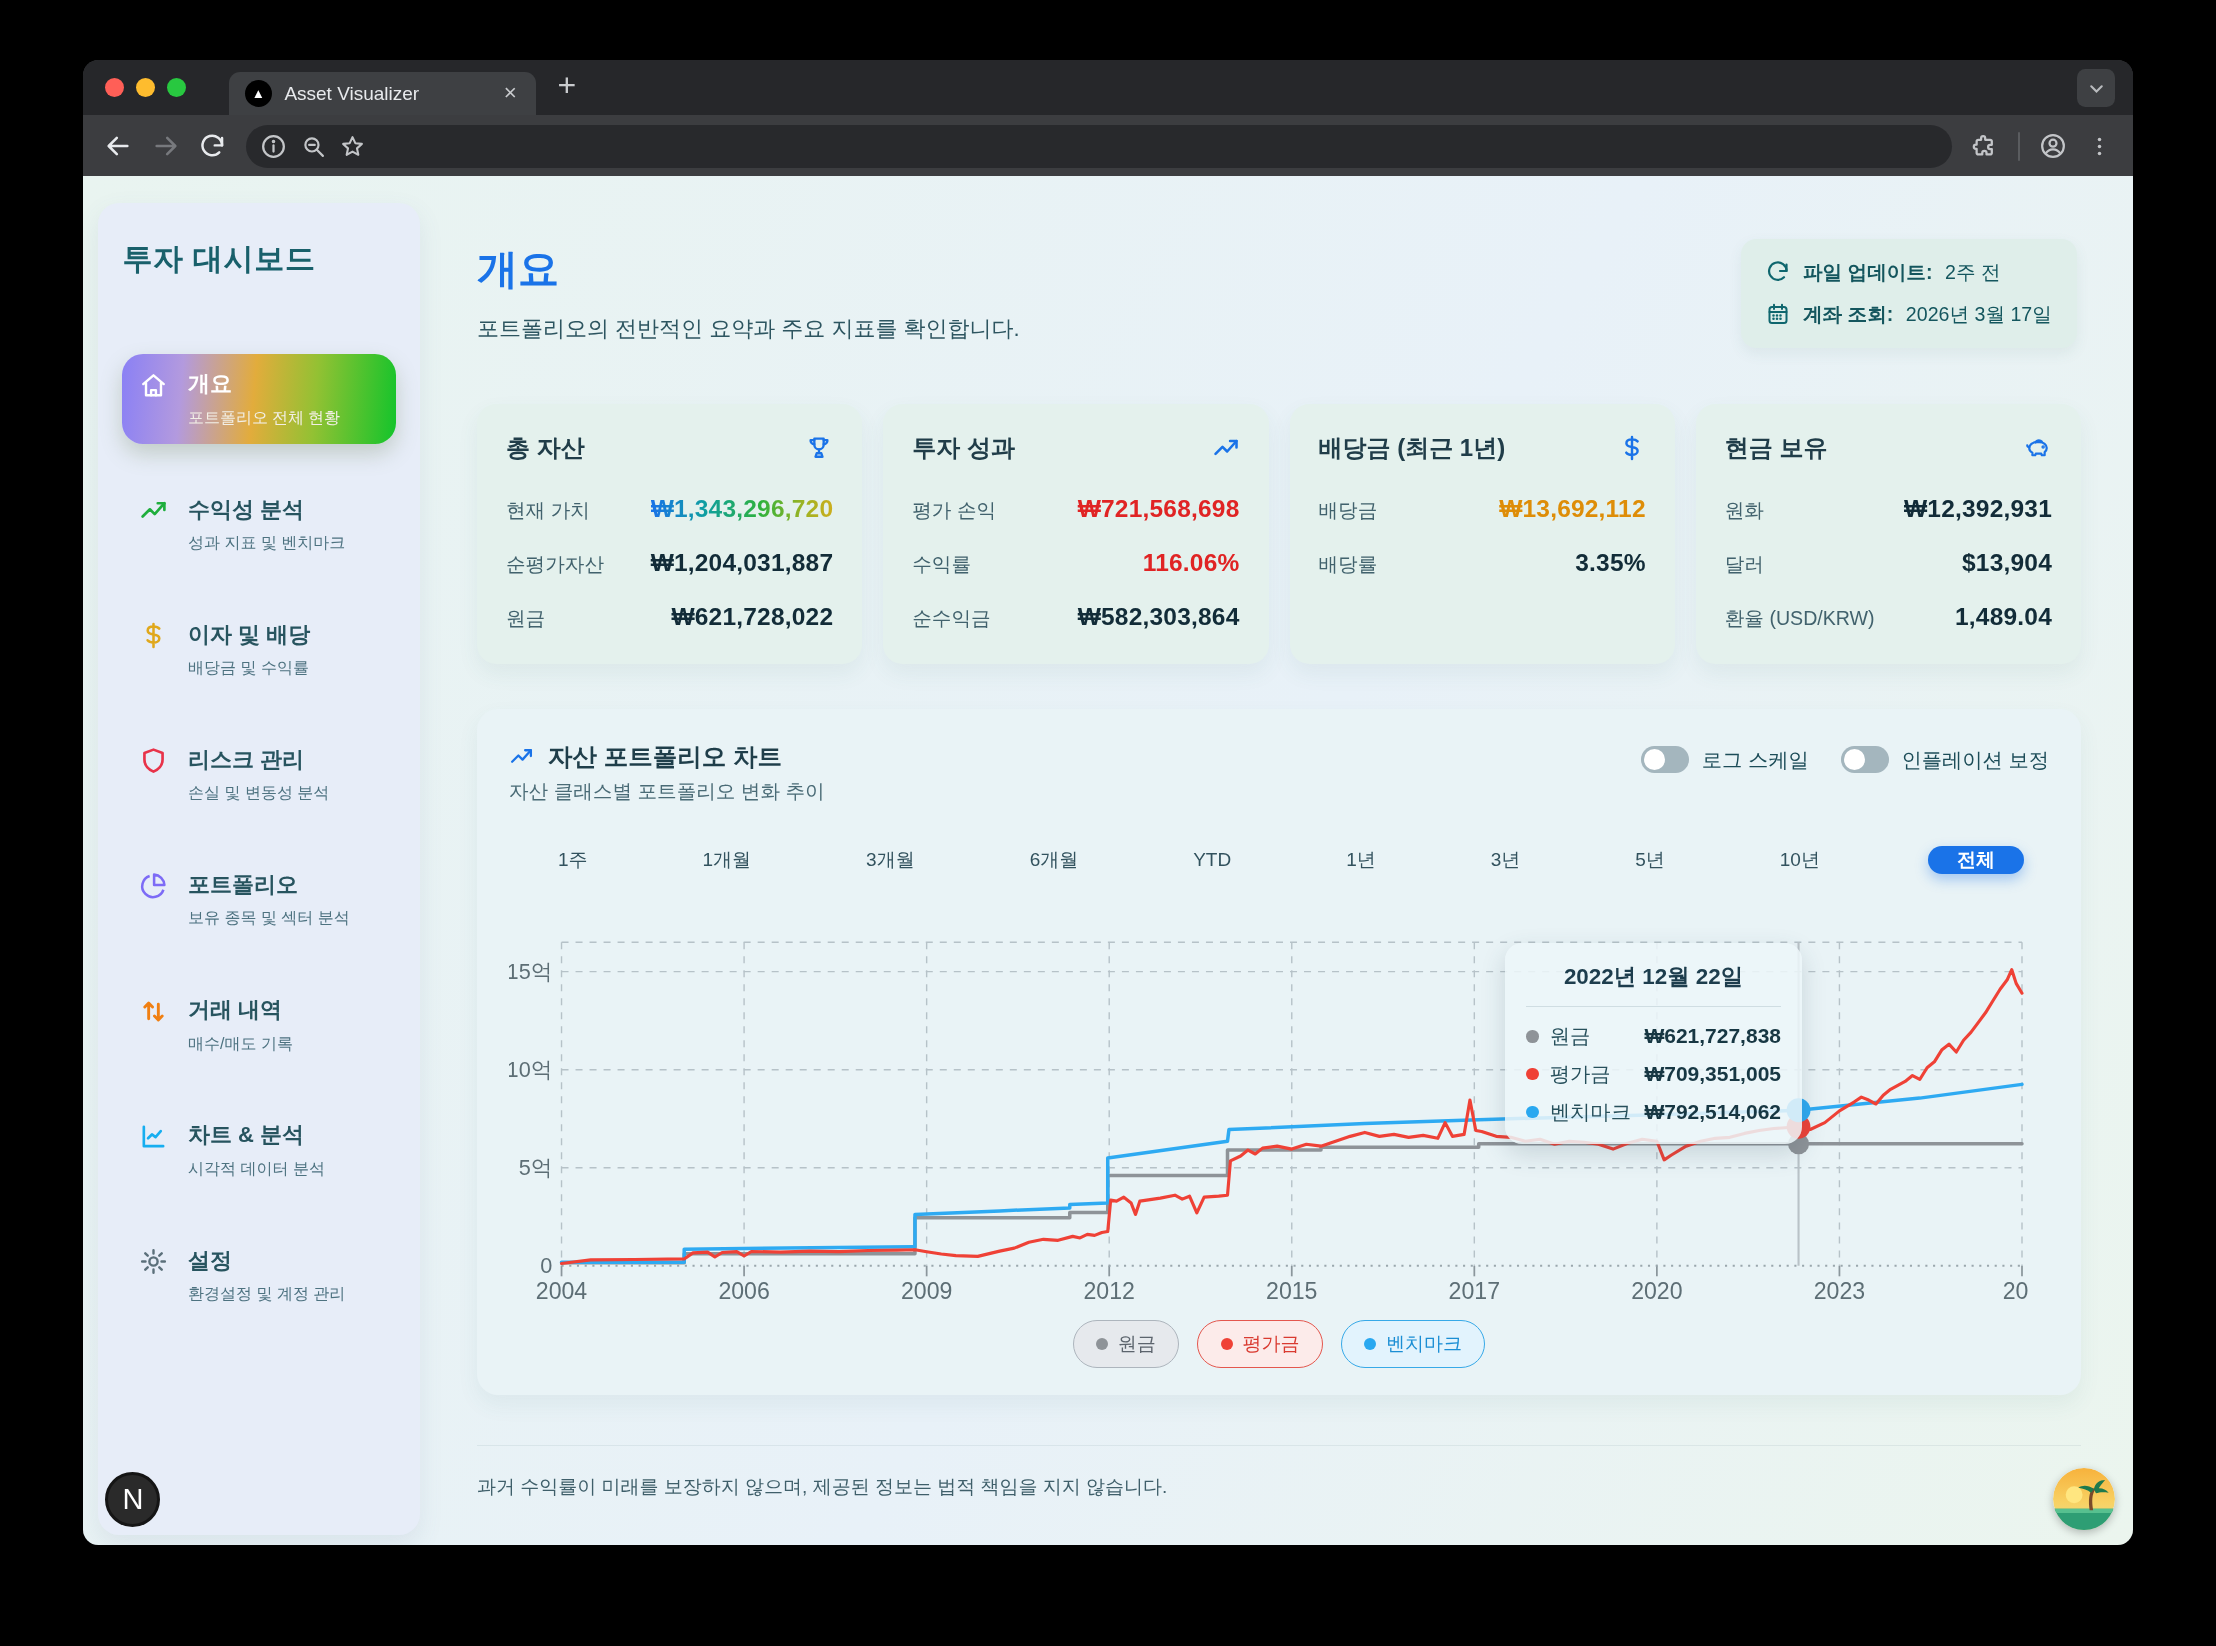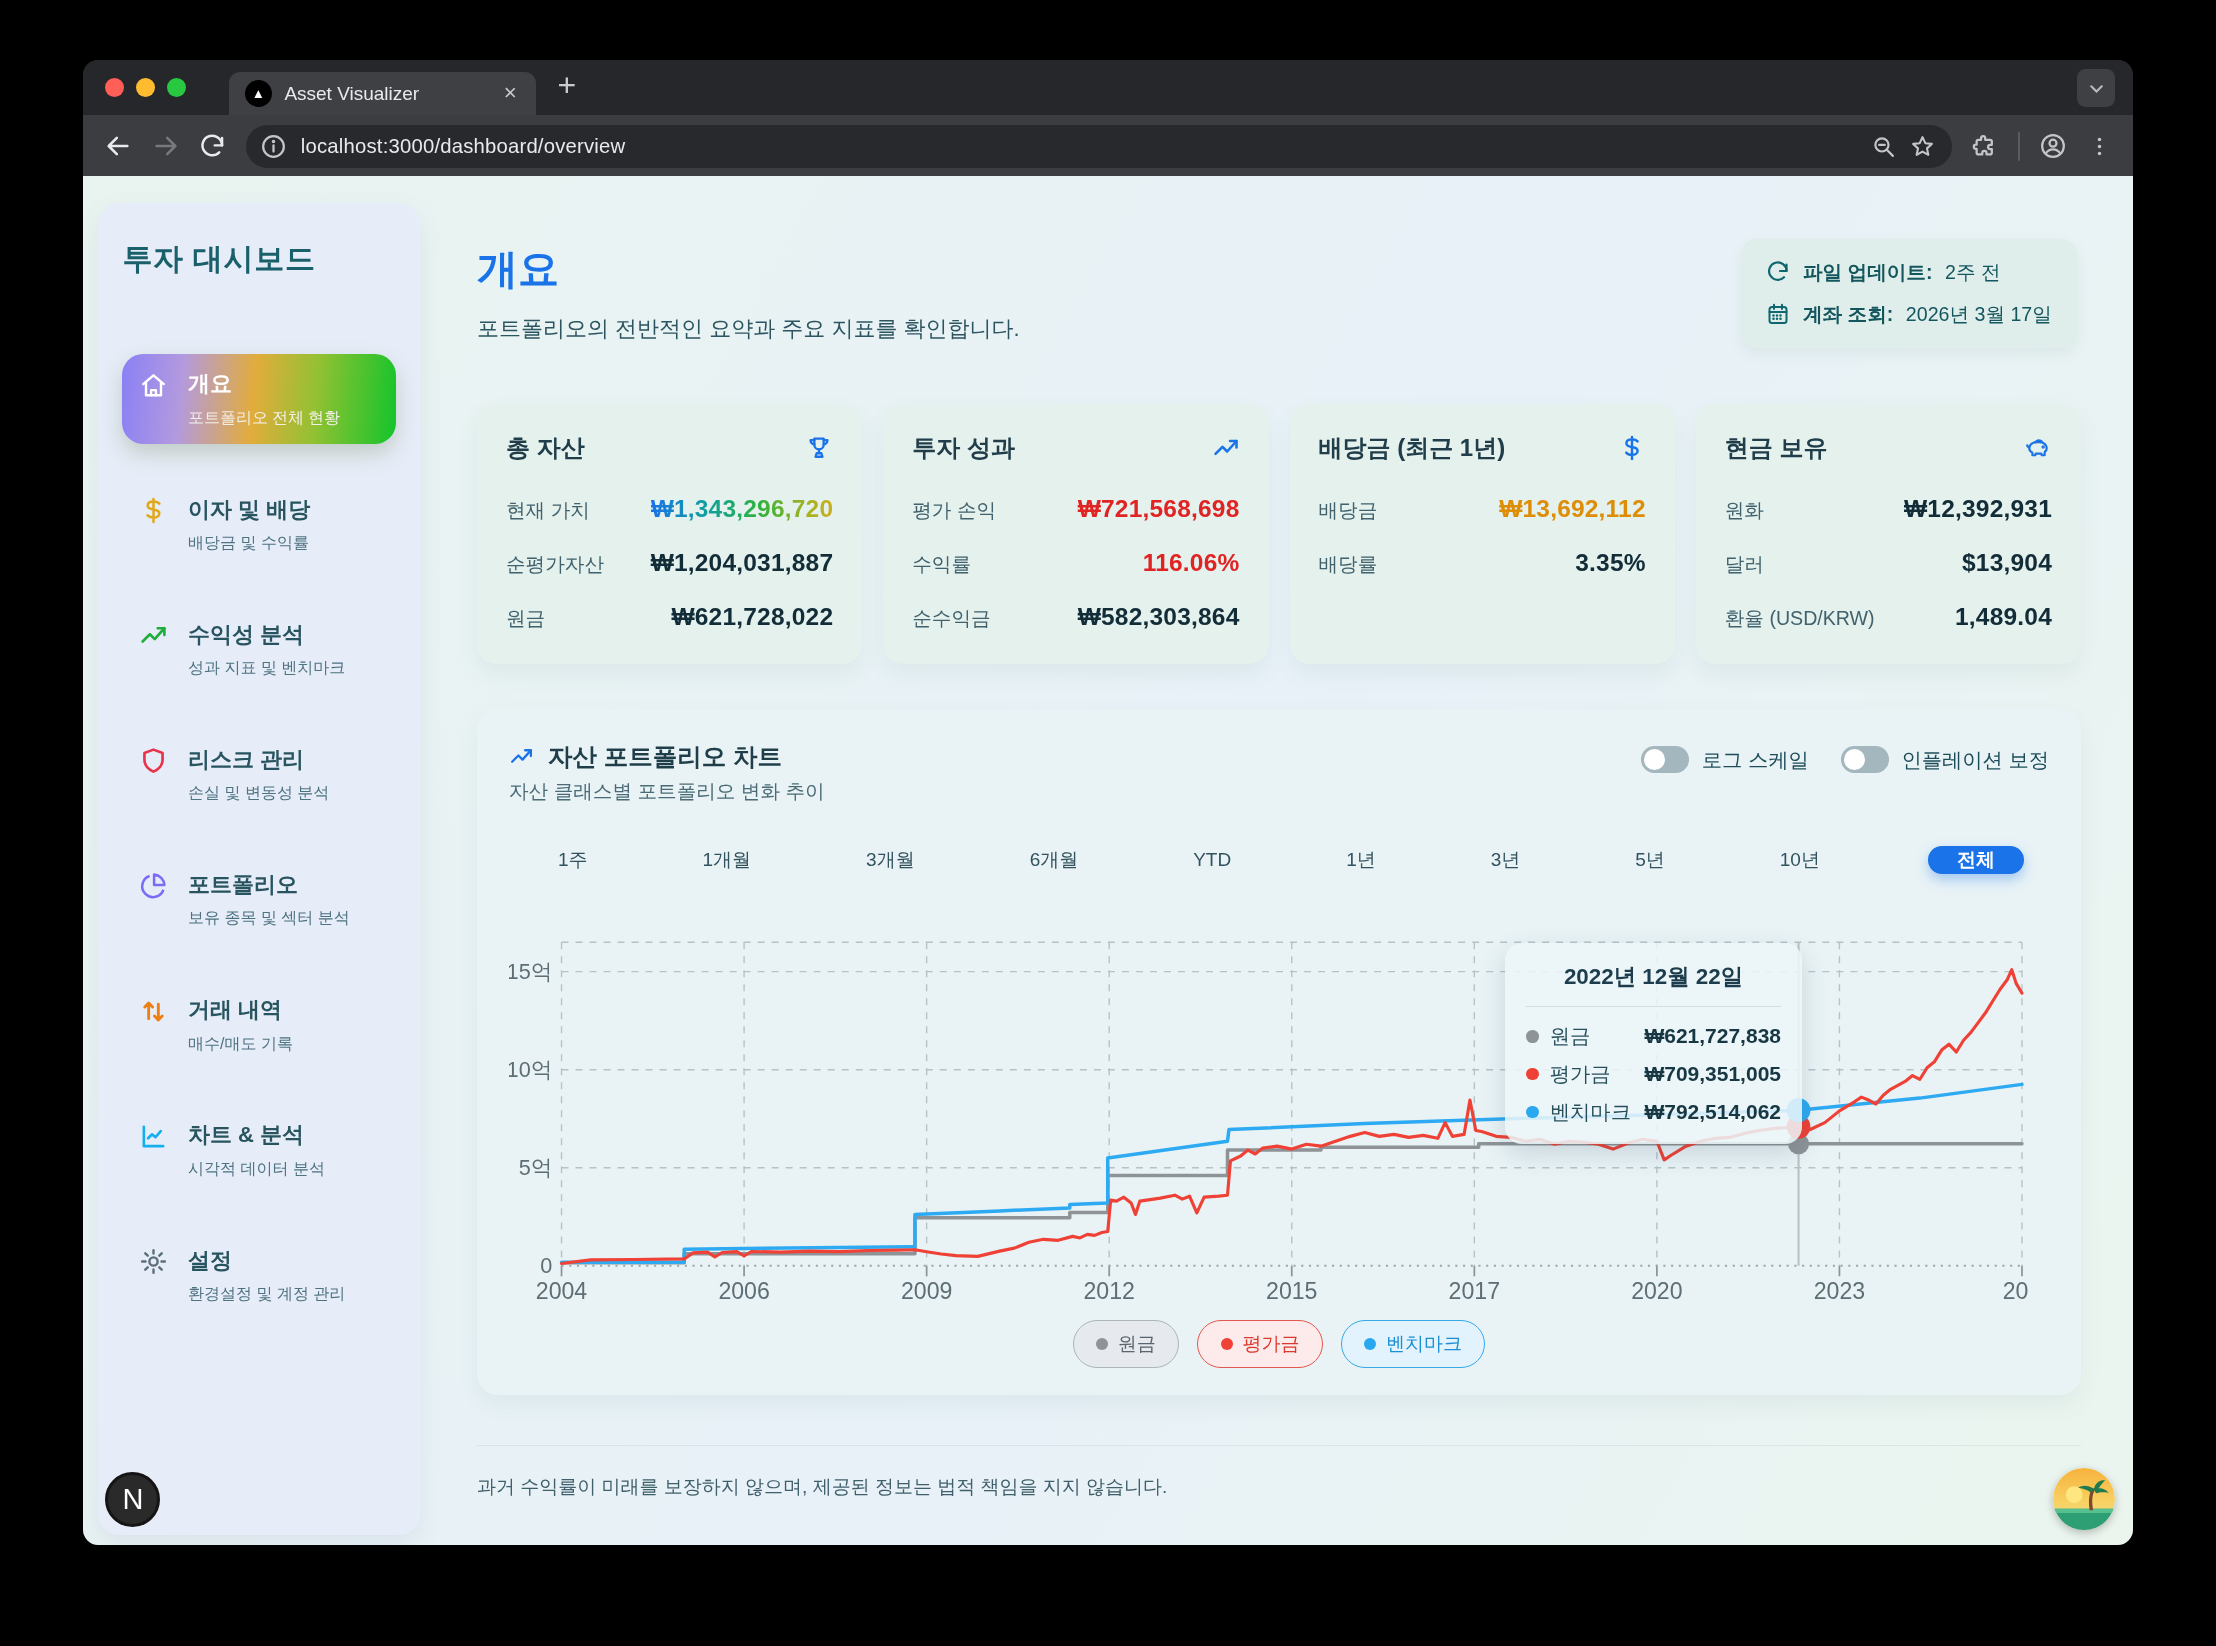--- a/index.html
+++ b/index.html
@@ -144,21 +144,20 @@
         </svg>
     </span>
     <div class="urlbar">
       <span class="pill-ic">
         <svg width="27" height="27" viewBox="0 0 24 24" fill="none" stroke="currentColor" stroke-width="2">
             <circle cx="12" cy="12" r="9.2"></circle>
             <path d="M12 11v5.5" stroke-linecap="round"></path>
             <circle cx="12" cy="7.6" r="0.6" fill="currentColor"></circle>
           </svg>
       </span>
-      <span class="url-text">localhost:3000/dashboard/overview</span>
       <span class="pill-ic">
         <svg width="25" height="25" viewBox="0 0 24 24" fill="none" stroke="currentColor" stroke-width="2.1" stroke-linecap="round">
             <circle cx="10.5" cy="10.5" r="6.3"></circle>
             <path d="M15.2 15.2L21 21M7.8 10.5h5.4"></path>
           </svg>
       </span>
       <span class="pill-ic">
         <svg width="25" height="25" viewBox="0 0 24 24" fill="none" stroke="currentColor" stroke-width="2" stroke-linejoin="round">
             <path d="M12 3l2.7 5.8 6.3.7-4.7 4.3 1.3 6.2L12 16.9 6.4 20l1.3-6.2L3 9.5l6.3-.7z"></path>
           </svg>
@@ -199,41 +198,41 @@
                 <path d="M10 20v-4.2h4V20"></path>
               </svg>
           </span>
           <span>
             <div class="ni-title">개요</div>
             <div class="ni-sub">포트폴리오 전체 현황</div>
           </span>
         </div>
 
         <div class="nav-item">
-          <span class="ic ic-yellow">
-            <svg width="29" height="29" viewBox="0 0 24 24" fill="none" stroke="currentColor" stroke-width="2.1" stroke-linecap="round">
-                <path d="M12 2.5v19M16.8 6.3c-1-1.2-2.6-1.7-4.8-1.7-2.7 0-4.8 1.2-4.8 3.3s2.2 2.9 4.8 3.3c2.6.4 4.8 1.2 4.8 3.3s-2.1 3.4-4.8 3.4c-2.2 0-3.9-.6-4.9-1.9"></path>
-              </svg>
-          </span>
-          <span>
-            <div class="ni-title">이자 및 배당</div>
-            <div class="ni-sub">배당금 및 수익률</div>
-          </span>
-        </div>
-
-        <div class="nav-item">
           <span class="ic ic-green">
             <svg width="29" height="29" viewBox="0 0 24 24" fill="none" stroke="currentColor" stroke-width="2.2" stroke-linecap="round" stroke-linejoin="round">
                 <path d="M3 17l6-6 4 4 8-9"></path>
                 <path d="M15.5 6H21v5.5"></path>
               </svg>
           </span>
           <span>
             <div class="ni-title">수익성 분석</div>
             <div class="ni-sub">성과 지표 및 벤치마크</div>
+          </span>
+        </div>
+
+        <div class="nav-item">
+          <span class="ic ic-yellow">
+            <svg width="29" height="29" viewBox="0 0 24 24" fill="none" stroke="currentColor" stroke-width="2.1" stroke-linecap="round">
+                <path d="M12 2.5v19M16.8 6.3c-1-1.2-2.6-1.7-4.8-1.7-2.7 0-4.8 1.2-4.8 3.3s2.2 2.9 4.8 3.3c2.6.4 4.8 1.2 4.8 3.3s-2.1 3.4-4.8 3.4c-2.2 0-3.9-.6-4.9-1.9"></path>
+              </svg>
+          </span>
+          <span>
+            <div class="ni-title">이자 및 배당</div>
+            <div class="ni-sub">배당금 및 수익률</div>
           </span>
         </div>
 
         <div class="nav-item">
           <span class="ic ic-red">
             <svg width="29" height="29" viewBox="0 0 24 24" fill="none" stroke="currentColor" stroke-width="2.2" stroke-linejoin="round">
                 <path d="M12 3l7.5 2.8v5.4c0 4.6-3.1 8.1-7.5 10-4.4-1.9-7.5-5.4-7.5-10V5.8z"></path>
               </svg>
           </span>
           <span>

